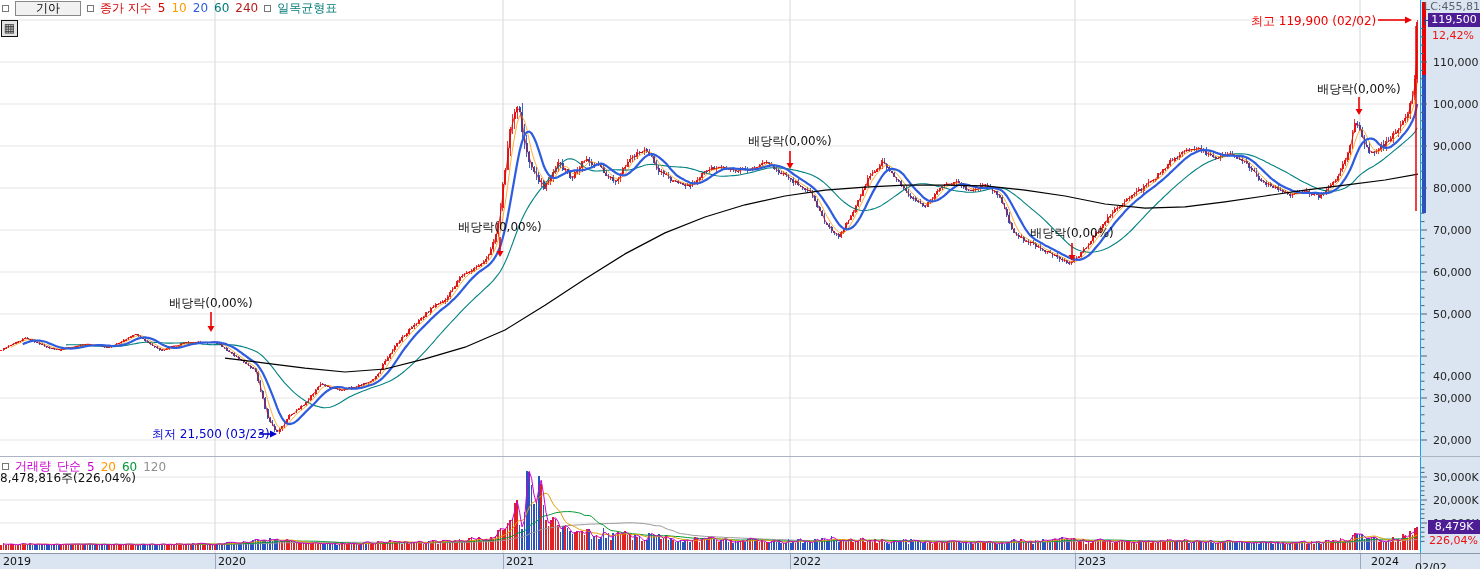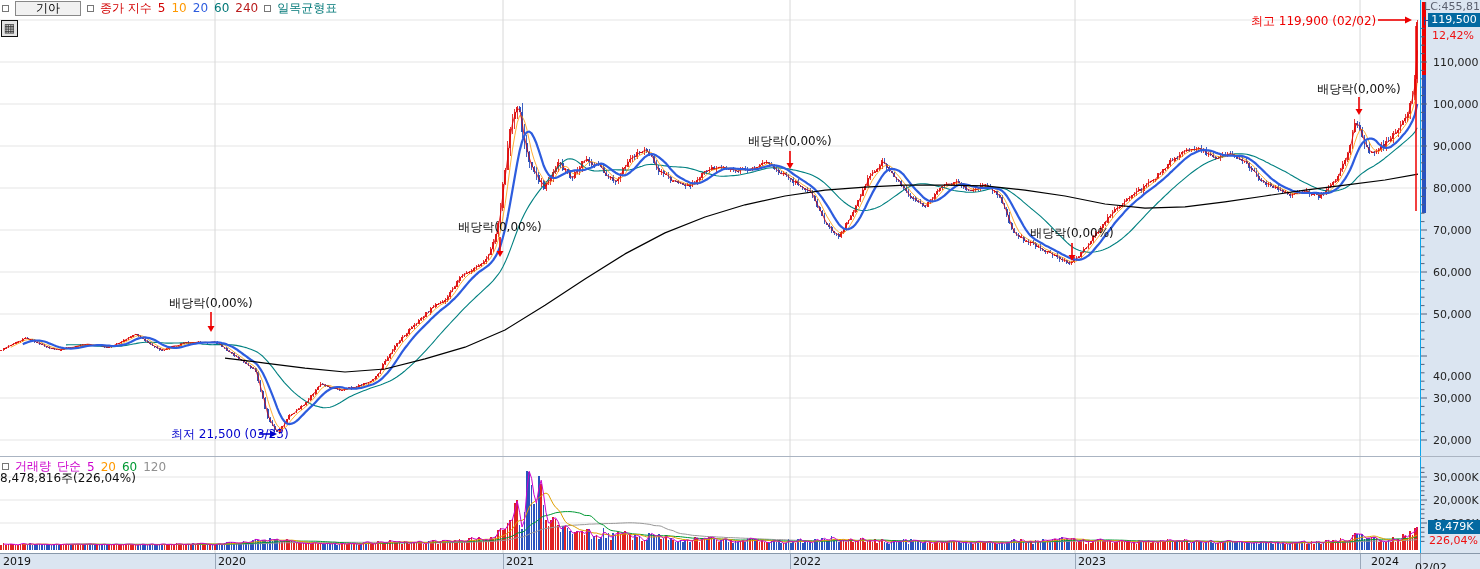--- a/index.html
+++ b/index.html
@@ -26,21 +26,21 @@
   .ann.low{color:#0000cc;} .ann.high{color:#ee0000;}
   .divlbl{position:absolute;font-size:12px;color:#111;white-space:nowrap;z-index:5;
           transform:translateX(-50%);}
   
   .yaxis{position:absolute;left:1420px;top:0;width:60px;height:553px;background:#dbe5f1;
          border-left:1px solid #0ea5e9;z-index:4;}
   .rangebar{position:absolute;left:1px;width:4px;z-index:1;}
   .ax-lbl{position:absolute;left:12px;font-size:11px;color:#222;white-space:nowrap;z-index:2;}
   .lc{position:absolute;left:3px;top:0;font-size:11px;color:#5a5f6e;z-index:3;white-space:nowrap;}
   .hmark{position:absolute;left:2px;top:16px;font-size:10px;color:#2b3f8c;z-index:3;}
-  .badge{position:absolute;left:7px;width:52px;height:14px;background:#0369a1;color:#fff;
+  .badge{position:absolute;left:7px;width:52px;height:14px;background:#4c1d95;color:#fff;
          font-size:11px;line-height:14px;text-align:center;z-index:4;}
   .pct{position:absolute;font-size:11px;color:#ee1111;z-index:4;white-space:nowrap;}
   
   .xaxis{position:absolute;left:0;top:553px;width:1480px;height:16px;background:#dbe5f1;
          border-top:1px solid #8898aa;font-size:11px;color:#111;z-index:6;}
   .yr{position:absolute;top:1px;white-space:nowrap;}
   .yrsep{position:absolute;top:0;width:1px;height:16px;background:#9aa8ba;}
   .sep{position:absolute;left:0;top:456px;width:1480px;height:1px;background:#aab4c2;z-index:5;}
 </style>
 </head>
@@ -1901,21 +1901,21 @@
     <span class="sq"></span>
     <span class="c-mag">거래량</span>
     <span class="c-mag">단순</span>
     <span class="c-mag">5</span>
     <span class="c-orange">20</span>
     <span class="c-green">60</span>
     <span class="c-gray">120</span>
   </div>
   <div class="volinfo">8,478,816주(226,04%)</div>
 
-  <div class="ann low" style="left:152px;top:426px;margin-left:19px;">최저 21,500 (03/23)</div>
+  <div class="ann low" style="left:152px;top:426px;">최저 21,500 (03/23)</div>
   <div class="ann high" style="left:1251px;top:13px;">최고 119,900 (02/02)</div>
   <div id="divlbls">
       <div class="divlbl" style="left: 211px; top: 295px;">배당락(0,00%)</div>
       <div class="divlbl" style="left: 500px; top: 219px;">배당락(0,00%)</div>
       <div class="divlbl" style="left: 790px; top: 133px;">배당락(0,00%)</div>
       <div class="divlbl" style="left: 1072px; top: 225px;">배당락(0,00%)</div>
       <div class="divlbl" style="left: 1359px; top: 81px;">배당락(0,00%)</div>
     </div>
 
   <div class="sep"></div>

